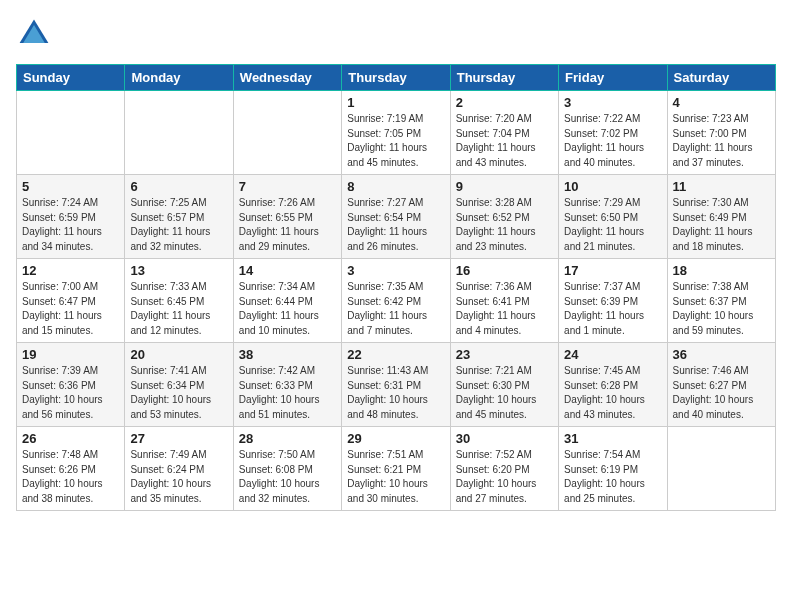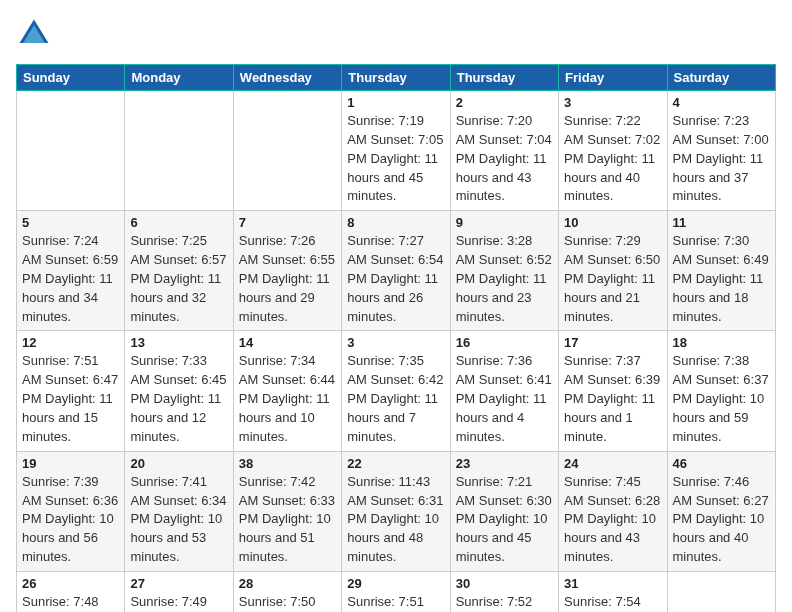--- a/index.html
+++ b/index.html
@@ -78,21 +78,21 @@
       background: #f5f5f5;
     }
     .day-number {
       font-size: 13px;
       font-weight: bold;
       color: #222;
       display: block;
       margin-bottom: 2px;
     }
     .day-info {
-      font-size: 13px;
+      font-size: 10px;
       color: #333;
       line-height: 1.45;
     }
     .empty-cell {
       background: #fff !important;
     }
   </style>
 </head>
 <body>
 
@@ -195,21 +195,21 @@
         <td>
           <span class="day-number">11</span>
           <div class="day-info">Sunrise: 7:30 AM
 Sunset: 6:49 PM
 Daylight: 11 hours and 18 minutes.</div>
         </td>
       </tr>
       <tr>
         <td>
           <span class="day-number">12</span>
-          <div class="day-info">Sunrise: 7:51 AM
+          <div class="day-info">Sunrise: 7:00 AM
 Sunset: 6:47 PM
 Daylight: 11 hours and 15 minutes.</div>
         </td>
         <td>
           <span class="day-number">13</span>
           <div class="day-info">Sunrise: 7:33 AM
 Sunset: 6:45 PM
 Daylight: 11 hours and 12 minutes.</div>
         </td>
         <td>
@@ -274,21 +274,21 @@
 Sunset: 6:30 PM
 Daylight: 10 hours and 45 minutes.</div>
         </td>
         <td>
           <span class="day-number">24</span>
           <div class="day-info">Sunrise: 7:45 AM
 Sunset: 6:28 PM
 Daylight: 10 hours and 43 minutes.</div>
         </td>
         <td>
-          <span class="day-number">46</span>
+          <span class="day-number">36</span>
           <div class="day-info">Sunrise: 7:46 AM
 Sunset: 6:27 PM
 Daylight: 10 hours and 40 minutes.</div>
         </td>
       </tr>
       <tr>
         <td>
           <span class="day-number">26</span>
           <div class="day-info">Sunrise: 7:48 AM
 Sunset: 6:26 PM

